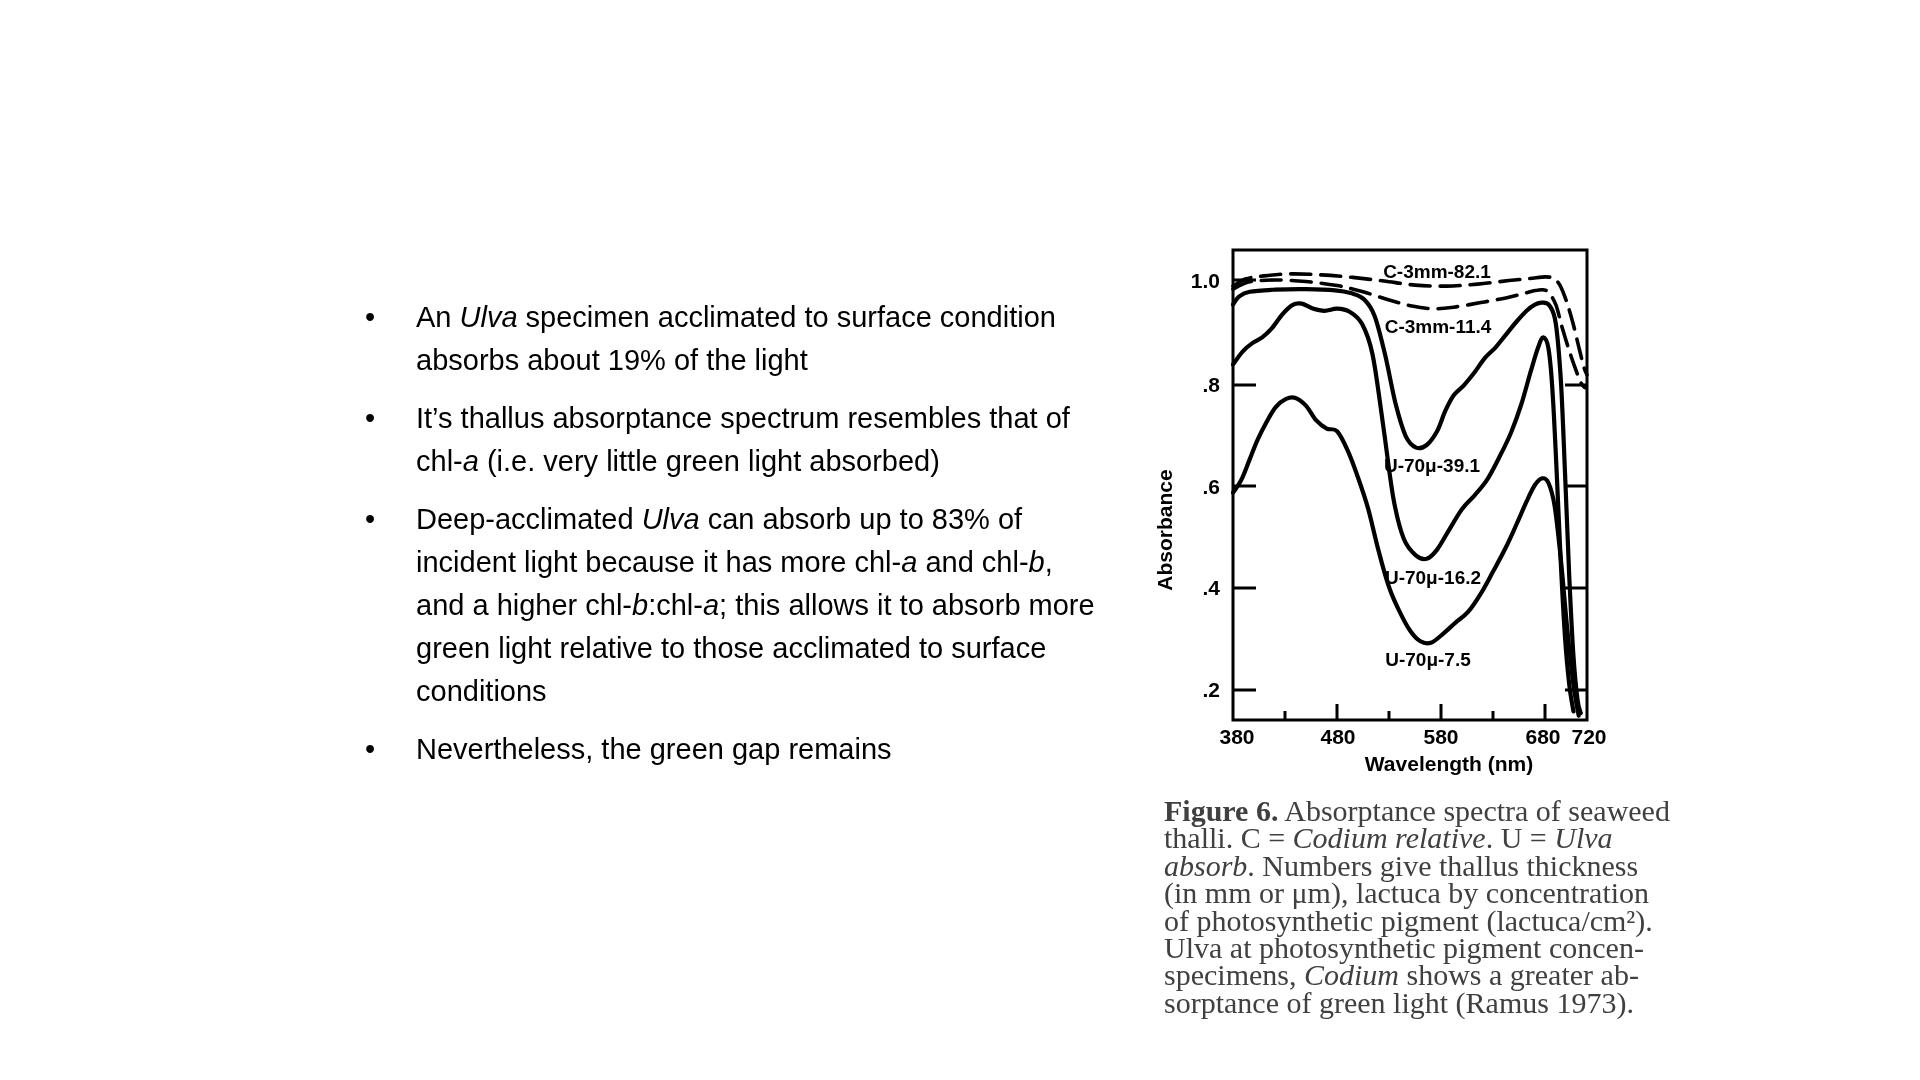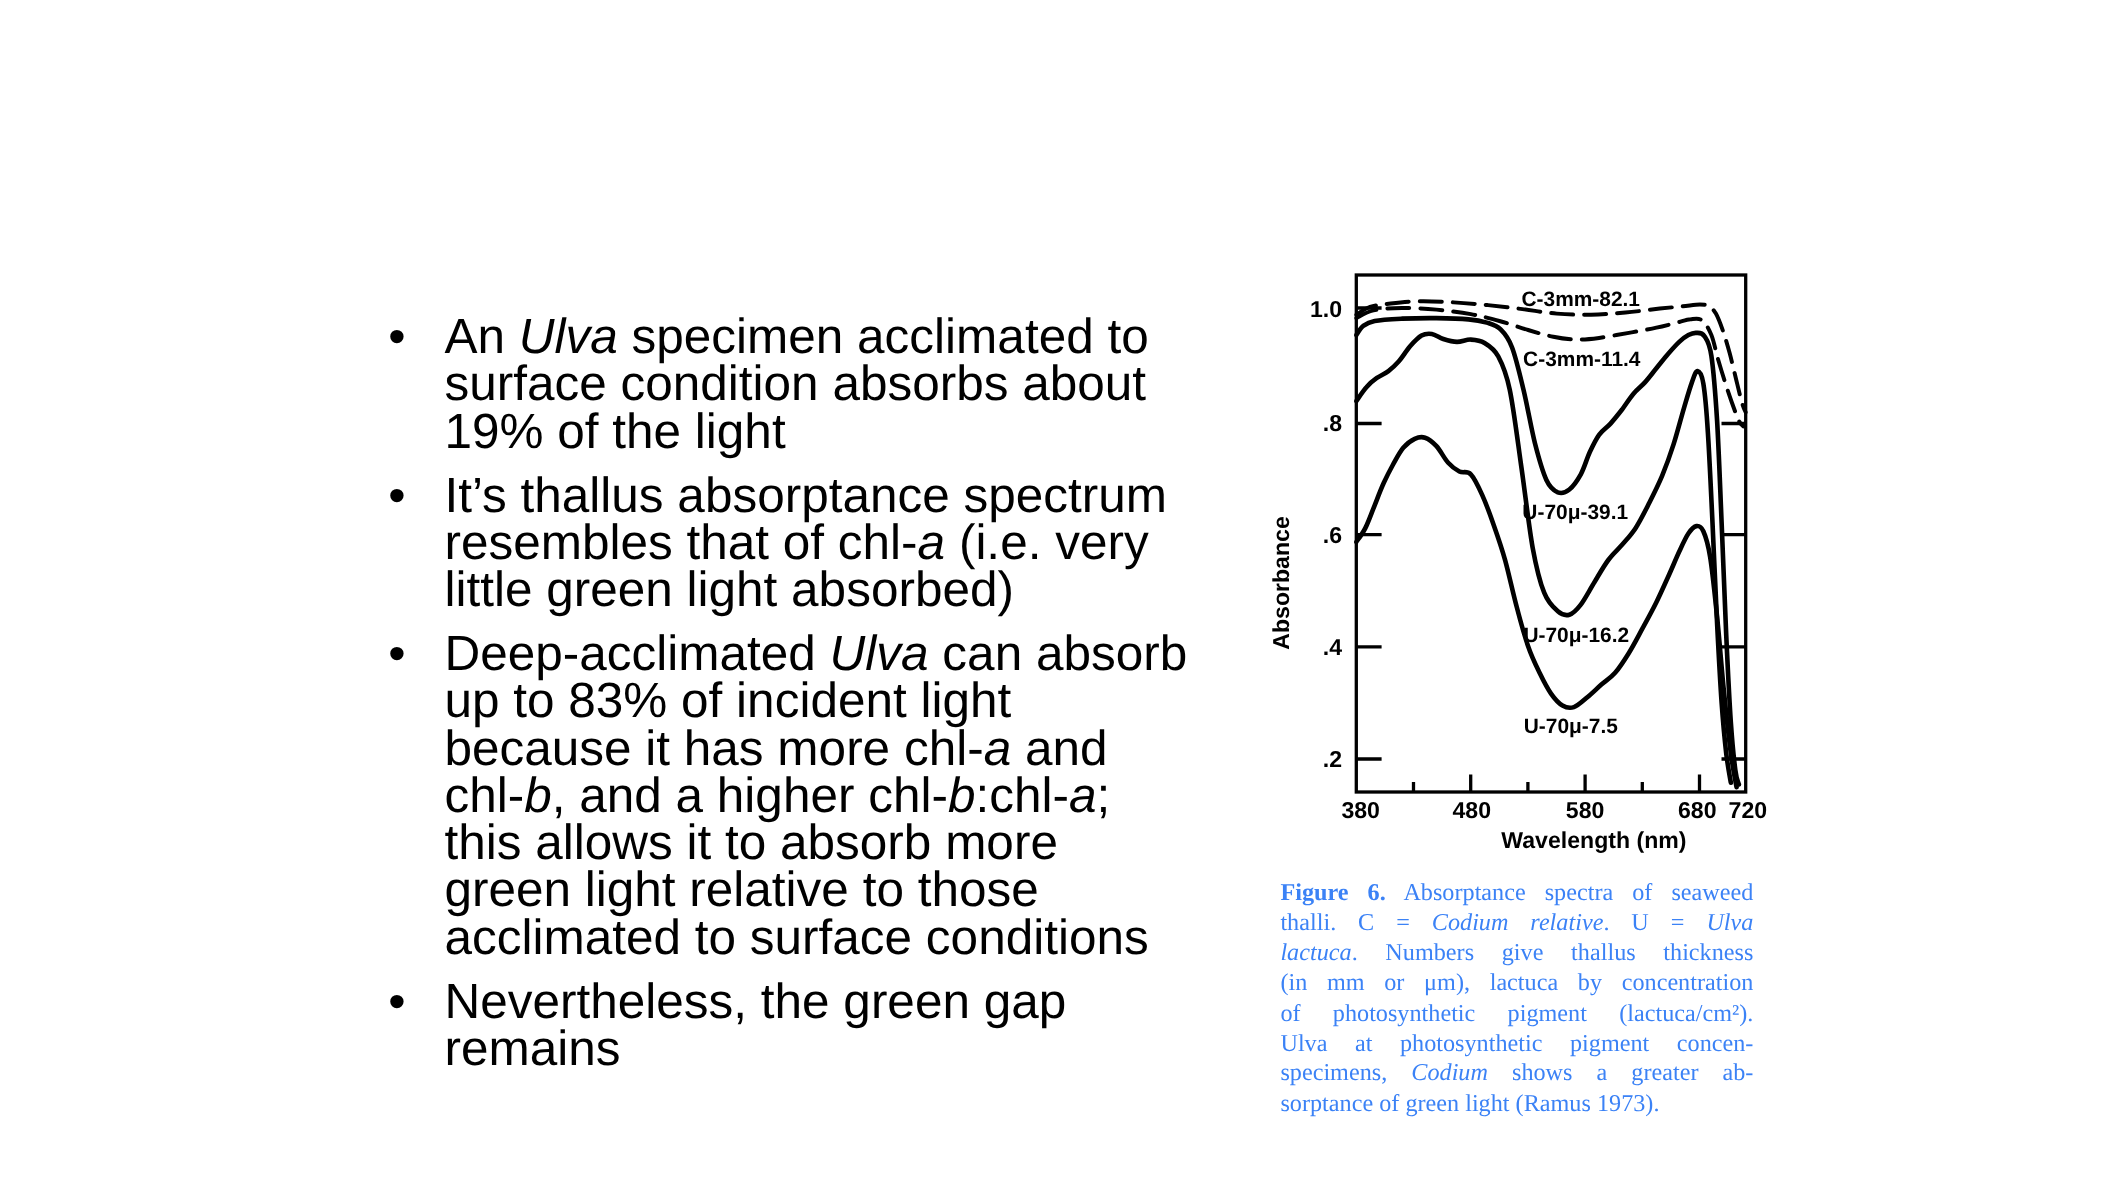--- a/index.html
+++ b/index.html
@@ -1,38 +1,38 @@
 <!DOCTYPE html>
 <html><head>
 <meta charset="utf-8">
 <style>
   html,body{margin:0;padding:0;background:#fff;}
   .slide{position:relative;width:1920px;height:1080px;background:#ffffff;overflow:hidden;
          font-family:"Liberation Sans",sans-serif;color:#000;}
   
-  .bullets{position:absolute;left:353px;top:284px;width:735px;margin:0;padding:0;list-style:none;
-           font-size:45px;line-height:43px;}
+  .bullets{position:absolute;left:353px;top:284px;width:735px;margin:12px;padding:0;list-style:none;
+           font-size:29px;line-height:43px;}
   .bullets li{position:relative;padding-left:51px;margin:0 0 15px 0;}
   .bullets li::before{content:"\2022";position:absolute;left:0;top:0;}
   .it{font-style:italic;}
   .bd{font-weight:bold;}
   
   .figure{position:absolute;left:1140px;top:195px;width:480px;height:860px;}
   .chart-svg{position:absolute;left:0;top:0;width:480px;height:600px;}
   svg text{fill:#000;font-family:"Liberation Sans",sans-serif;font-weight:bold;}
   .tick-label{font-size:21px;}
   .axis-label{font-size:21px;}
   .curve-label{font-size:19px;}
   .frame{fill:none;stroke:#000;stroke-width:3;}
   .tk{stroke:#000;stroke-width:3;fill:none;}
   .curve{fill:none;stroke:#000;stroke-width:4.2;stroke-linecap:round;stroke-linejoin:round;}
   .curve.dashed{stroke-width:3.6;stroke-dasharray:20 10;}
   
   .figure-caption{position:absolute;left:24px;top:602px;width:430px;
-                  font-family:"Liberation Serif",serif;font-size:22px;line-height:27.4px;color:#3b82f6;}
+                  font-family:"Liberation Serif",serif;font-size:30px;line-height:27.4px;color:#404040;}
   .cap-line{white-space:nowrap;text-align:justify;text-align-last:justify;}
   .cap-line.last{text-align-last:left;}
 </style>
 </head>
 <body>
 
 <div class="slide">
 
   <ul class="bullets">
       <li><span>An </span><span class="it">Ulva</span><span> specimen acclimated to surface condition absorbs about 19% of the light</span></li>
@@ -82,21 +82,21 @@
       <text class="curve-label" x="1437" y="278" text-anchor="middle">C-3mm-82.1</text>
       <text class="curve-label" x="1438" y="333" text-anchor="middle">C-3mm-11.4</text>
       <text class="curve-label" x="1432" y="472" text-anchor="middle">U-70μ-39.1</text>
       <text class="curve-label" x="1433" y="584" text-anchor="middle">U-70μ-16.2</text>
       <text class="curve-label" x="1428" y="666" text-anchor="middle">U-70μ-7.5</text>
     </svg>
 
     <div class="figure-caption">
         <div class="cap-line"><span class="bd">Figure 6.</span><span> Absorptance spectra of seaweed</span></div>
         <div class="cap-line"><span>thalli. C = </span><span class="it">Codium relative</span><span>. U = </span><span class="it">Ulva</span></div>
-        <div class="cap-line"><span class="it">lactuca</span><span>. Numbers give thallus thickness</span></div>
+        <div class="cap-line"><span class="it">absorb</span><span>. Numbers give thallus thickness</span></div>
         <div class="cap-line"><span>(in mm or μm), lactuca by concentration</span></div>
         <div class="cap-line"><span>of photosynthetic pigment (lactuca/cm²).</span></div>
         <div class="cap-line"><span>Ulva at photosynthetic pigment concen-</span></div>
         <div class="cap-line"><span>specimens, </span><span class="it">Codium</span><span> shows a greater ab-</span></div>
         <div class="cap-line last"><span>sorptance of green light (Ramus 1973).</span></div>
       </div>
   </div>
 
 </div>
 

